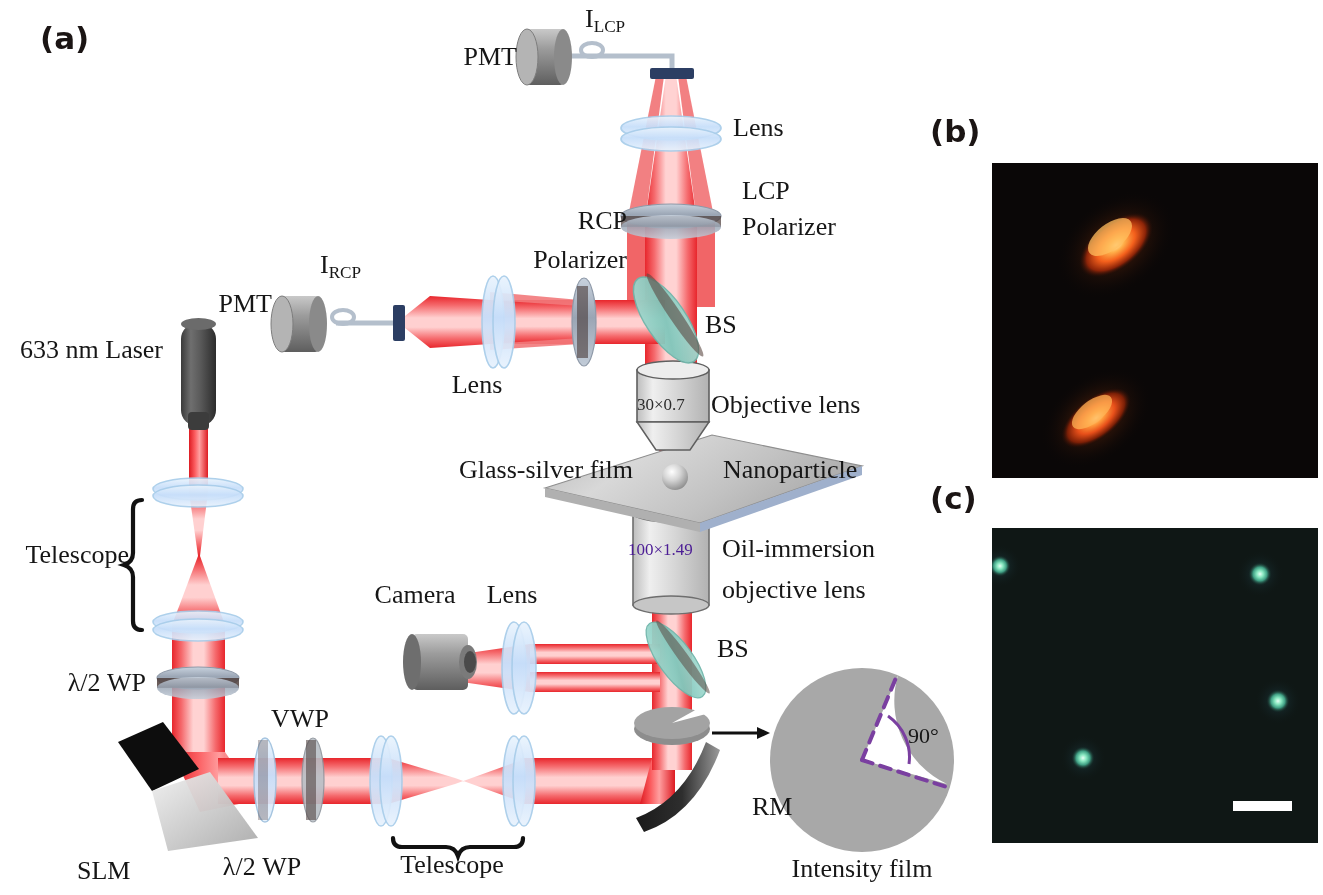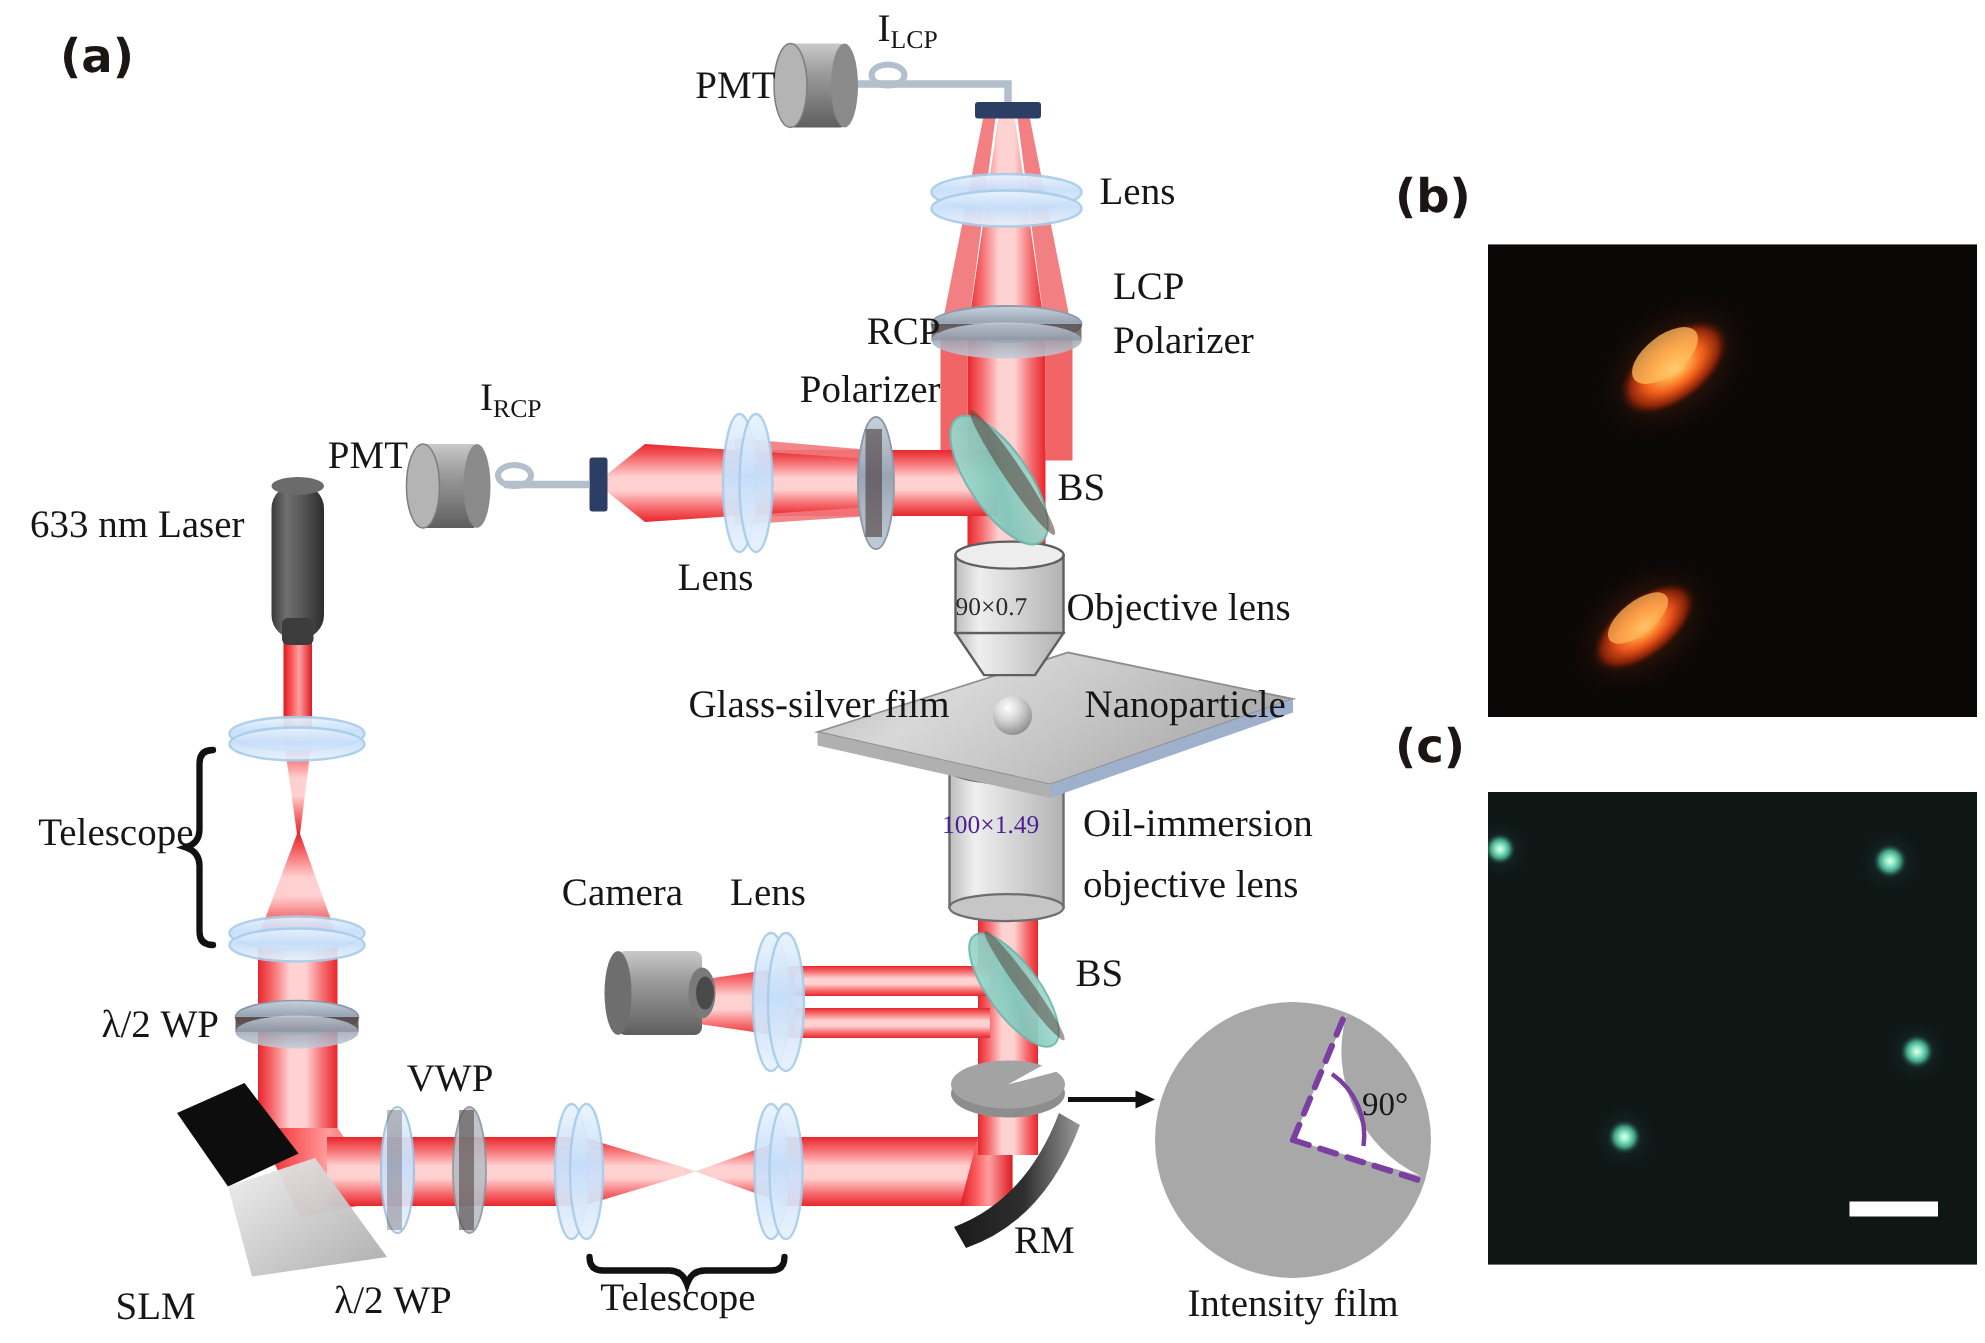--- a/index.html
+++ b/index.html
@@ -331,31 +331,31 @@
 <div class="lbl s24 r" style="left:146px;top:669px;">λ/2 WP</div>
 
 <div class="lbl s24 c" style="left:300px;top:705px;">VWP</div>
 
 <div class="lbl s24" style="left:77px;top:857px;">SLM</div>
 
 <div class="lbl s24 c" style="left:262px;top:853px;">λ/2 WP</div>
 
 <div class="lbl s24 c" style="left:452px;top:851px;">Telescope</div>
 
-<div class="lbl s24" style="left:676px;top:793px;margin-top:20px;">RM</div>
+<div class="lbl s24" style="left:752px;top:793px;">RM</div>
 
 <div class="lbl s24 c" style="left:415px;top:581px;">Camera</div>
 
 <div class="lbl s24 c" style="left:512px;top:581px;">Lens</div>
 
 <div class="lbl s24" style="left:717px;top:635px;">BS</div>
 
 <div class="lbl s24" style="left:705px;top:311px;">BS</div>
 
-<div class="lbl s17" style="left:637px;top:396px;color:#2b2b2b;">90×0.7</div>
+<div class="lbl s17" style="left:637px;top:396px;color:#2b2b2b;">30×0.7</div>
 
 <div class="lbl s24" style="left:711px;top:391px;">Objective lens</div>
 
 <div class="lbl s17" style="left:628px;top:541px;color:#4c1d95;">100×1.49</div>
 
 <div class="lbl s24" style="left:722px;top:535px;">Oil-immersion</div>
 <div class="lbl s24" style="left:722px;top:576px;">objective lens</div>
 
 <div class="lbl s24 r" style="left:633px;top:456px;">Glass-silver film</div>
 

